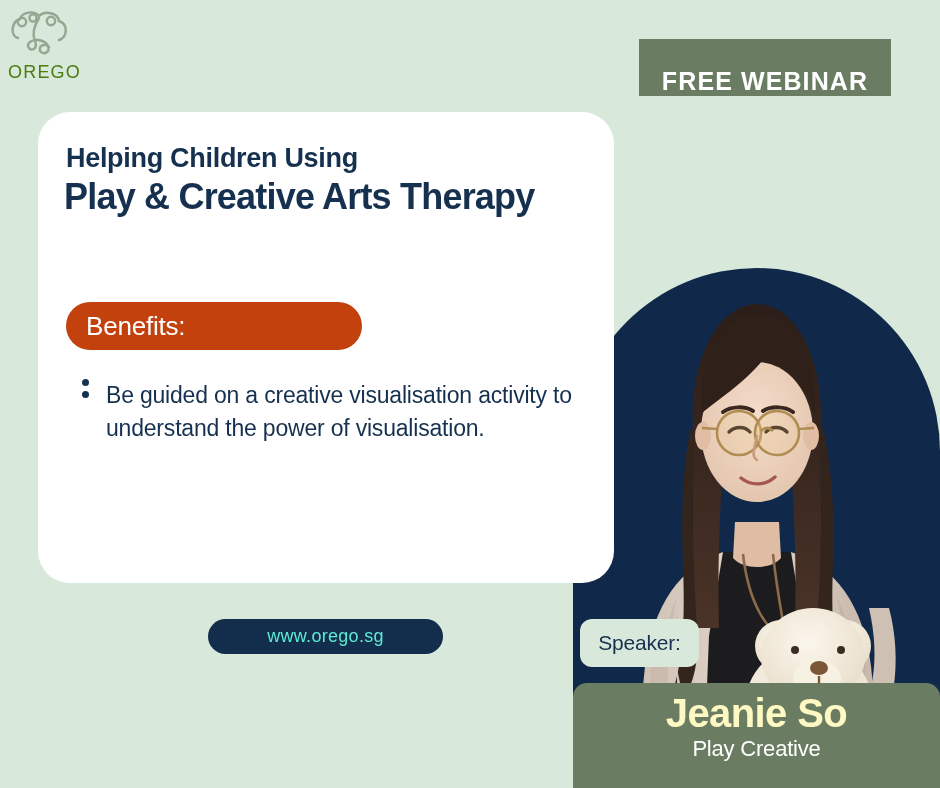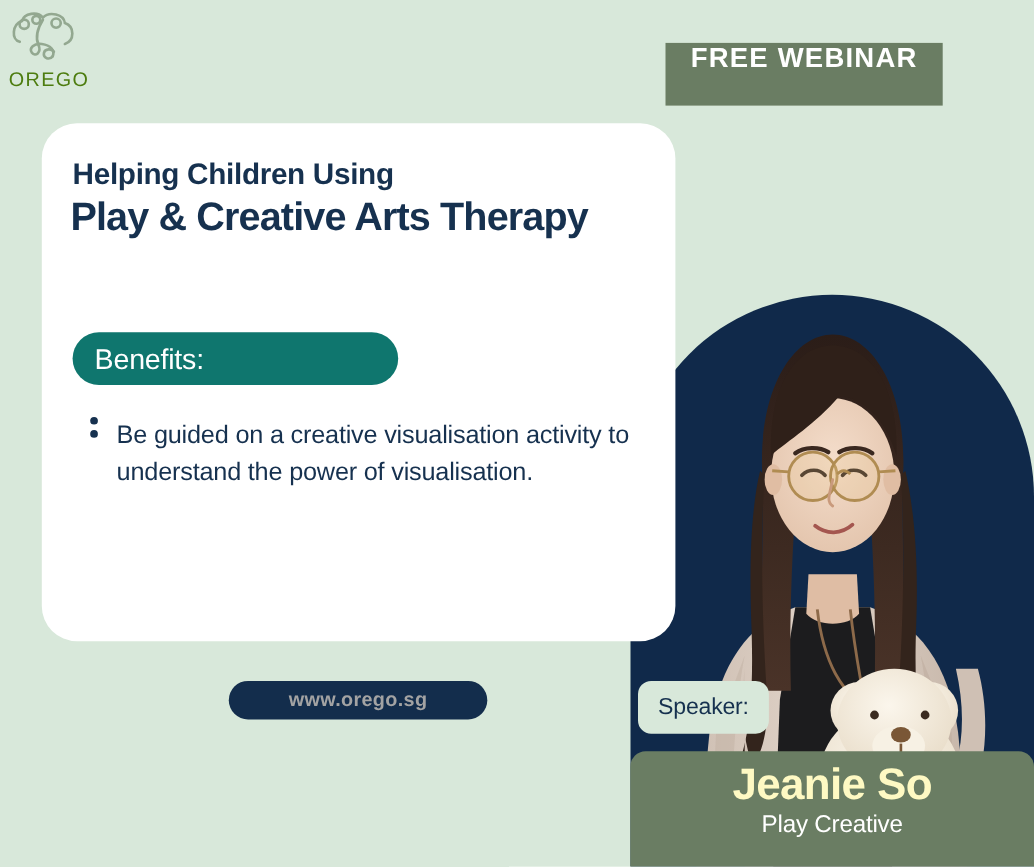--- a/index.html
+++ b/index.html
@@ -41,27 +41,27 @@
     top: 54px;
     font-size: 18px;
     letter-spacing: 1.2px;
     color: #4d7c0f;
     font-family: "Liberation Sans", sans-serif;
   }
 
   
   #free-badge {
     position: absolute;
-    left: 605px;
+    left: 639px;
     top: 39px;
     width: 252px;
     height: 57px;
     background: #6a7d63;
     display: flex;
-    align-items: flex-start;
+    align-items: flex-end;
     justify-content: center;
   }
   #free-badge-label {
     color: #ffffff;
     font-size: 25px;
     font-weight: bold;
     letter-spacing: 1.1px;
   }
 
   
@@ -119,21 +119,21 @@
     font-weight: bold;
     color: #16314f;
     letter-spacing: -0.8px;
   }
   #benefits-pill {
     position: absolute;
     left: 28px;
     top: 190px;
     width: 296px;
     height: 48px;
-    background: #0f766e;
+    background: #c2410c;
     border-radius: 24px;
     display: flex;
     align-items: center;
   }
   #benefits-label {
     color: #ffffff;
     font-size: 26px;
     padding-left: 20px;
     letter-spacing: -0.2px;
   }
@@ -171,23 +171,23 @@
     top: 619px;
     width: 235px;
     height: 35px;
     background: #132d4c;
     border-radius: 18px;
     display: flex;
     align-items: center;
     justify-content: center;
   }
   #site-label {
-    color: #a3a3a3;
+    color: #5eead4;
     font-size: 18px;
-    font-weight: bold;
+    font-weight: normal;
     letter-spacing: 0.3px;
   }
 
   
   #speaker-pill {
     position: absolute;
     left: 580px;
     top: 619px;
     width: 119px;
     height: 48px;

